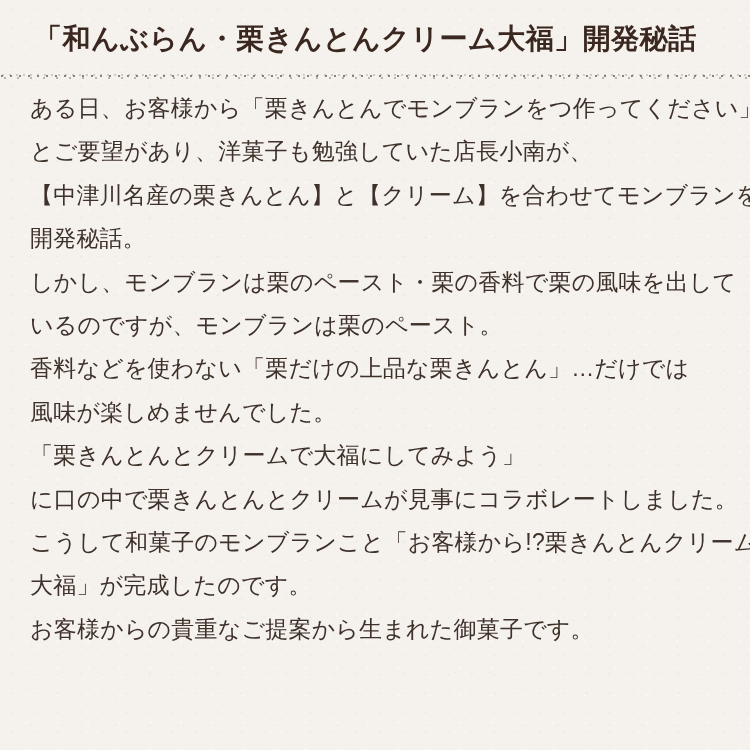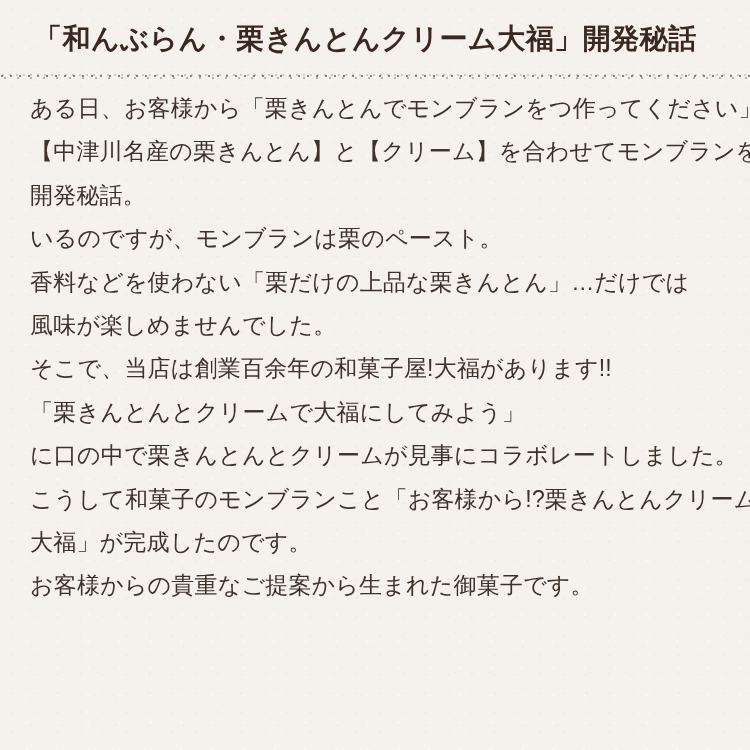--- a/index.html
+++ b/index.html
@@ -57,25 +57,26 @@
   }
 </style>
 </head>
 <body>
 
 <div class="page">
   <h1 class="title">「和んぶらん・栗きんとんクリーム大福」開発秘話</h1>
   <div class="separator"></div>
   <div class="body-text">
       <div class="line">ある日、お客様から「栗きんとんでモンブランをつ作ってください」</div>
+      <div class="line">とご要望があり、洋菓子も勉強していた店長小南が、</div>
       <div class="line">【中津川名産の栗きんとん】と【クリーム】を合わせてモンブランを</div>
       <div class="line">開発秘話。</div>
+      <div class="line">しかし、モンブランは栗のペースト・栗の香料で栗の風味を出して</div>
       <div class="line">いるのですが、モンブランは栗のペースト。</div>
       <div class="line">香料などを使わない「栗だけの上品な栗きんとん」…だけでは</div>
       <div class="line">風味が楽しめませんでした。</div>
-      <div class="line">そこで、当店は創業百余年の和菓子屋!大福があります!!</div>
       <div class="line">「栗きんとんとクリームで大福にしてみよう」</div>
       <div class="line">に口の中で栗きんとんとクリームが見事にコラボレートしました。</div>
       <div class="line">こうして和菓子のモンブランこと「お客様から!?栗きんとんクリーム</div>
       <div class="line">大福」が完成したのです。</div>
       <div class="line">お客様からの貴重なご提案から生まれた御菓子です。</div>
     </div>
 </div>
 
 </body></html>

